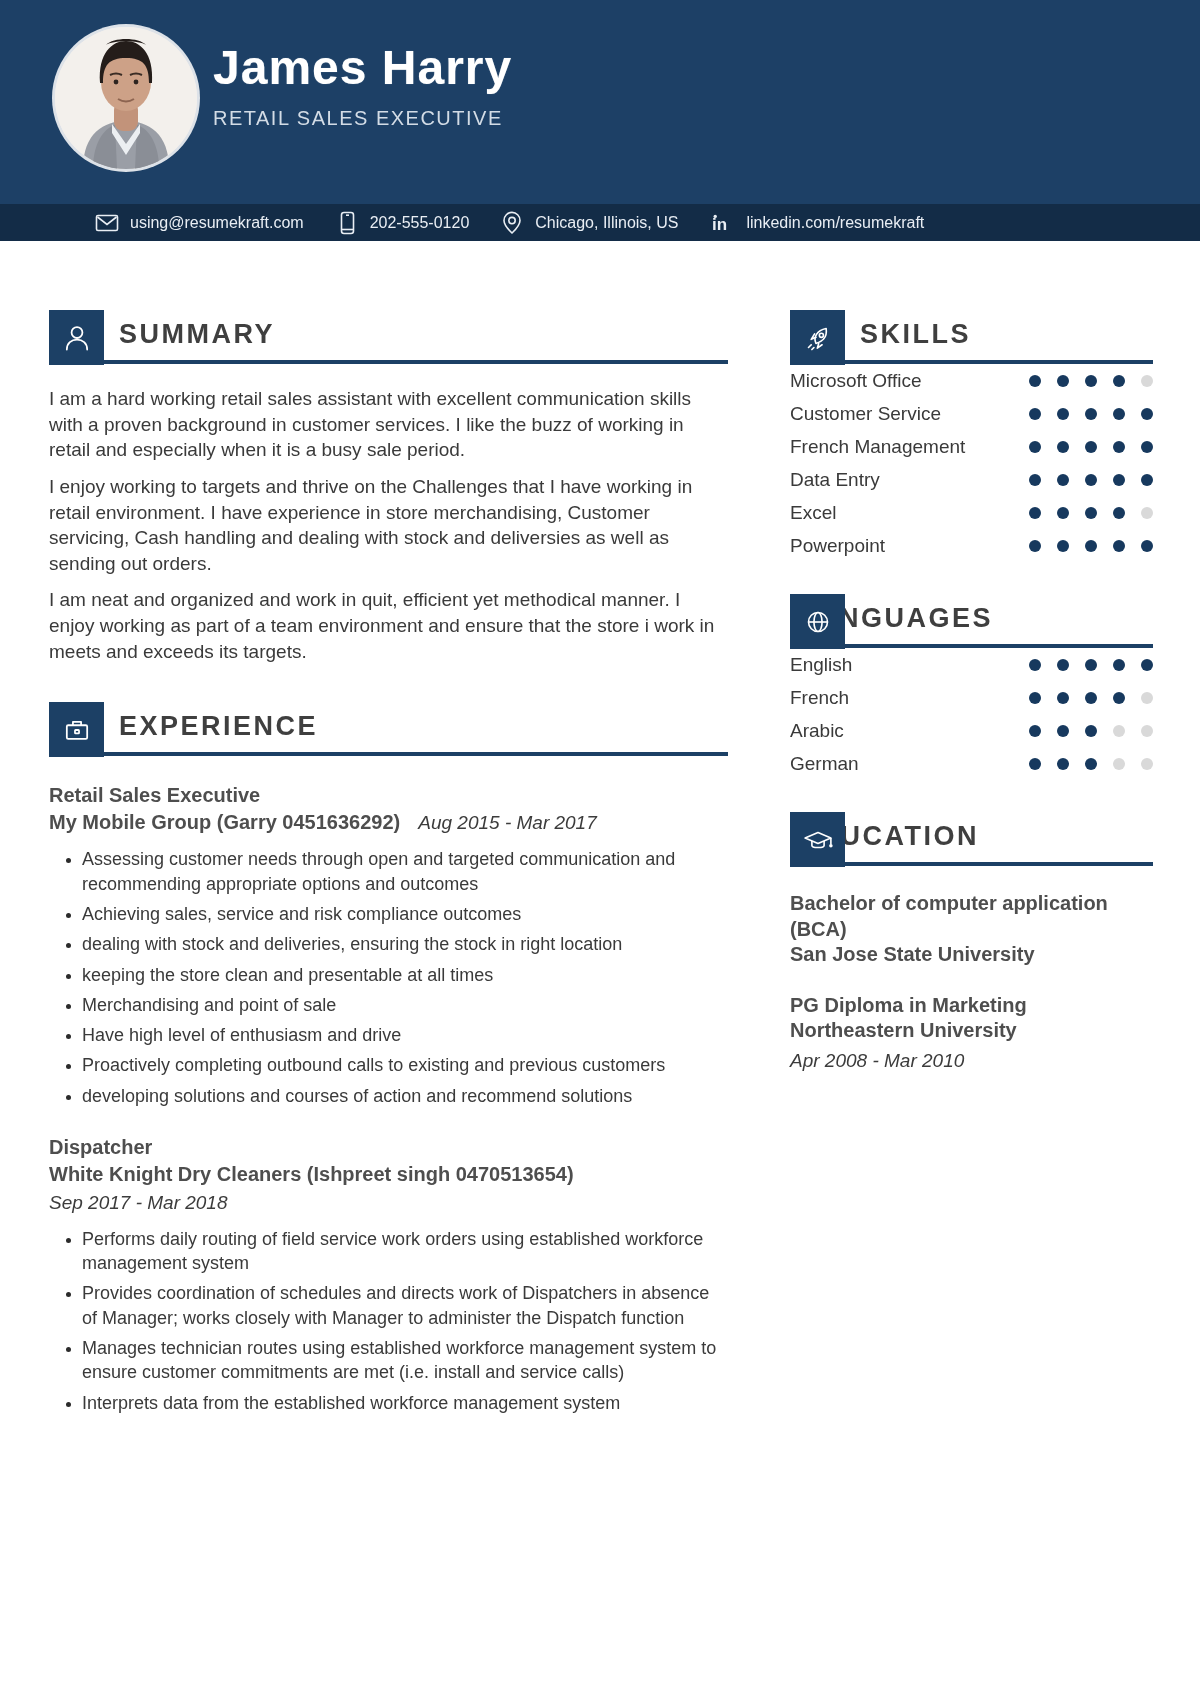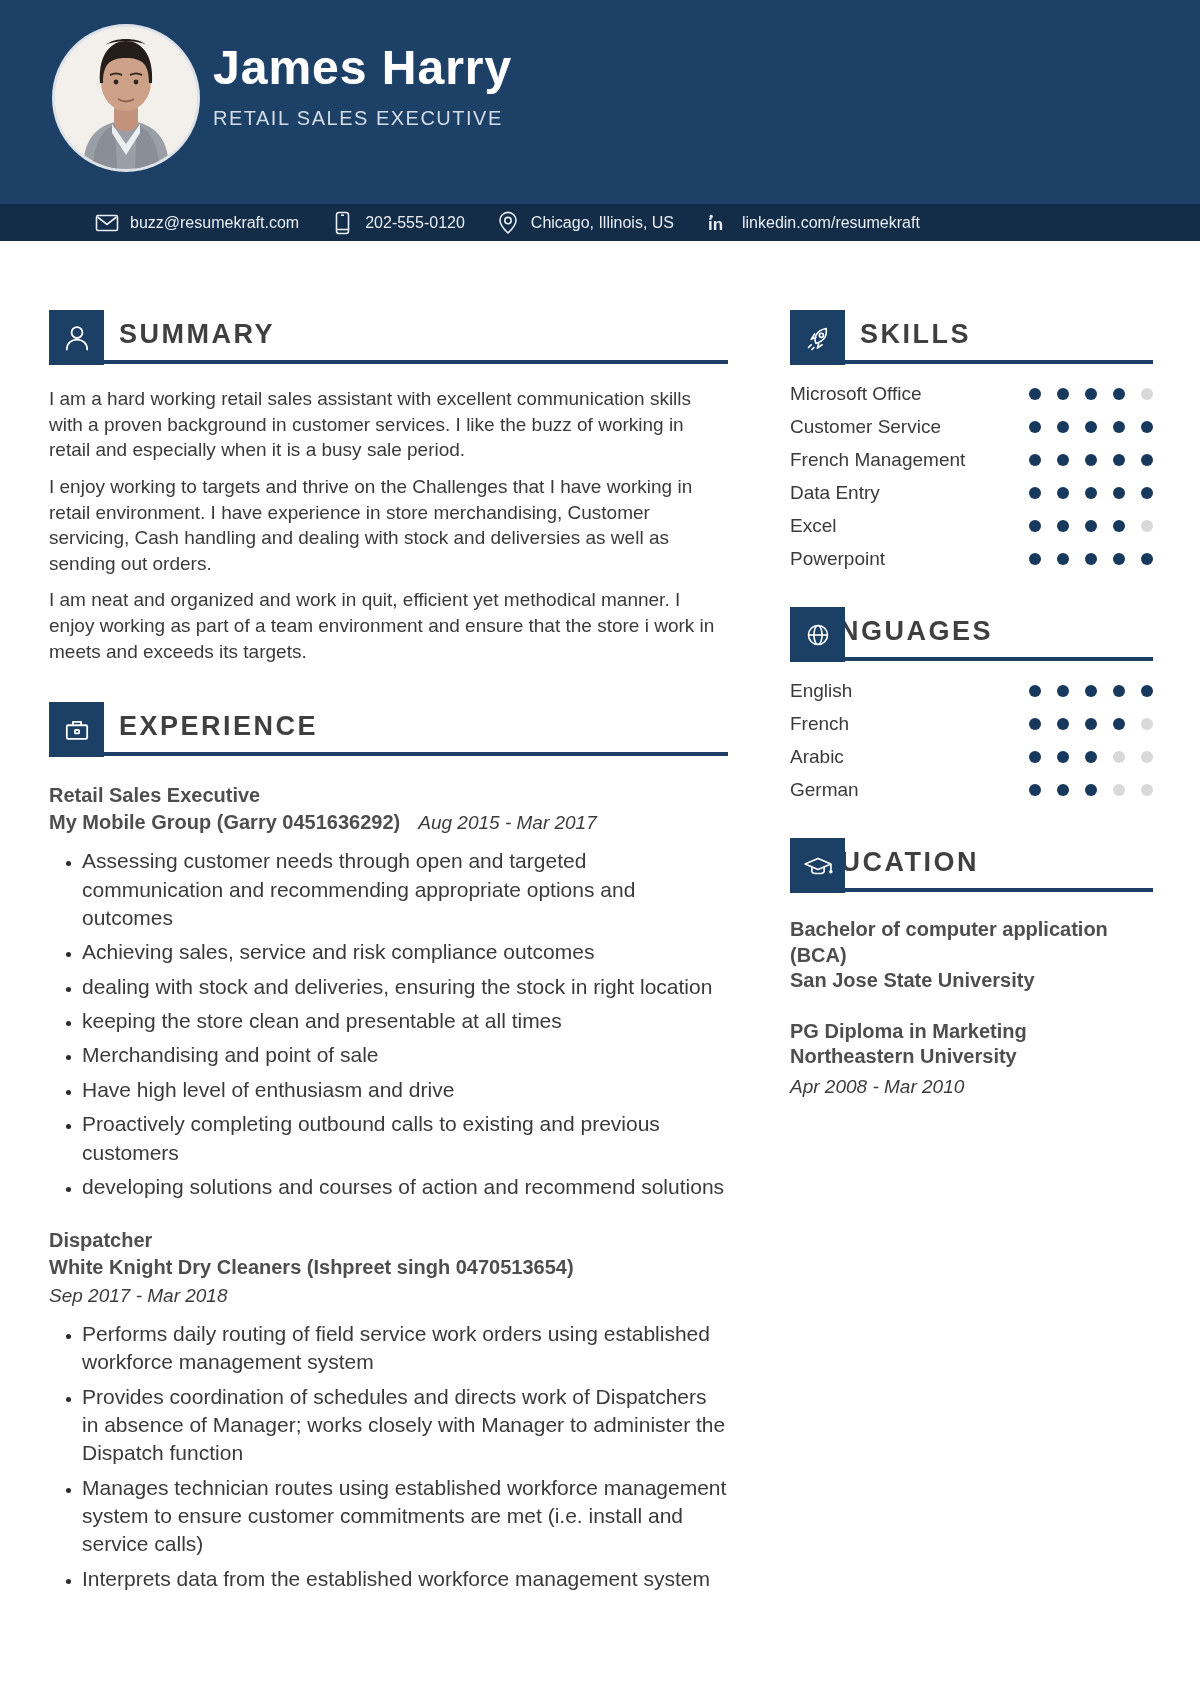--- a/index.html
+++ b/index.html
@@ -56,25 +56,25 @@
 
   
   .job{margin-top:26px;}
   .job-title-line{font-size:20px;font-weight:700;color:var(--bold-grey);margin:0;line-height:1.35;}
   .job-company-row{display:flex;align-items:baseline;gap:18px;flex-wrap:wrap;line-height:1.35;}
   .job-company{font-size:20px;font-weight:700;color:var(--bold-grey);}
   .job-dates{font-size:19px;font-style:italic;color:#3c3c3c;}
   .job-dates-block{line-height:1.35;margin-top:2px;}
   .job-intro{font-size:19px;line-height:1.35;margin:6px 0 0 0;}
   ul.bullets{margin:11px 0 0 0;padding-left:33px;}
-  ul.bullets li{font-size:21px;line-height:1.35;margin-bottom:6px;}
+  ul.bullets li{font-size:18px;line-height:1.35;margin-bottom:6px;}
   ul.bullets li::marker{color:#2b2b2b;font-size:15px;}
 
   
-  .dot-rows{margin-top:17px;}
+  .dot-rows{margin-top:4px;}
   .dot-row{display:flex;align-items:center;margin-bottom:8px;min-height:25px;}
   .dot-label{flex:1;font-size:19px;color:var(--body);}
   .dots{display:flex;gap:16px;}
   .dot{width:12px;height:12px;border-radius:50%;background:var(--dot-empty);}
   .dot.filled{background:var(--dot-filled);}
 
   
   .edu{margin-top:25px;}
   .edu-degree,.edu-school{font-size:20px;font-weight:700;color:var(--bold-grey);line-height:1.28;}
   .edu-dates{font-size:19px;font-style:italic;color:#3c3c3c;margin-top:5px;line-height:1.3;}
@@ -109,21 +109,21 @@
       <div class="job-headline">RETAIL SALES EXECUTIVE</div>
     </div>
   </header>
 
   <div class="contact-bar">
     <div class="contact-item">
       <svg width="24" height="24" viewBox="0 0 24 24" fill="none" stroke="#e9eef4" stroke-width="1.6">
         <rect x="1.5" y="4.5" width="21" height="15" rx="1.5"></rect>
         <path d="M2.5 6 L12 13.5 L21.5 6"></path>
       </svg>
-      <span>buzz@resumekraft.com</span>
+      <span>using@resumekraft.com</span>
     </div>
     <div class="contact-item">
       <svg width="24" height="24" viewBox="0 0 24 24" fill="none" stroke="#e9eef4" stroke-width="1.6">
         <rect x="6.5" y="1.5" width="12" height="21" rx="2.5"></rect>
         <path d="M6.5 18.5 h12"></path>
         <path d="M11 4.2 h3"></path>
       </svg>
       <span>202-555-0120</span>
     </div>
     <div class="contact-item">

